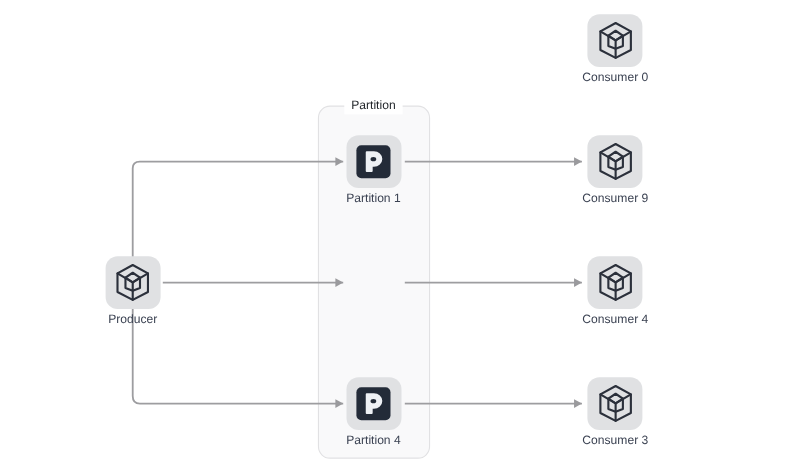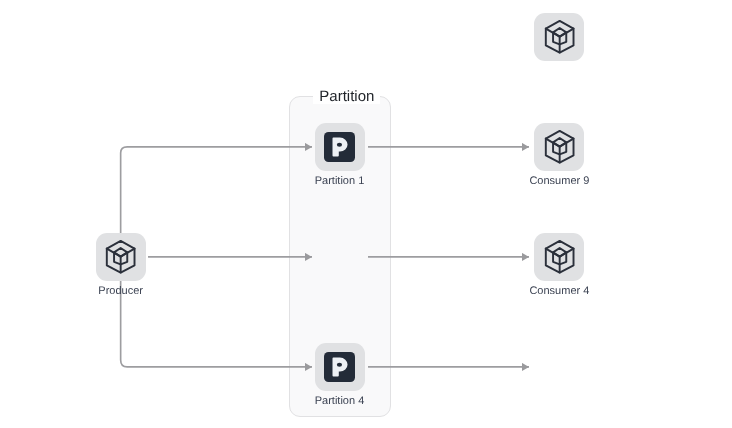--- a/index.html
+++ b/index.html
@@ -6,21 +6,21 @@
   html,body{margin:0;padding:0;}
   body{width:732px;height:428px;background:#ffffff;font-family:"Liberation Sans",sans-serif;overflow:hidden;-webkit-font-smoothing:antialiased;text-rendering:geometricPrecision;}
   #stage{position:relative;width:732px;height:428px;}
   .edges{position:absolute;left:0;top:0;width:732px;height:428px;z-index:3;}
   .node{position:absolute;width:50px;z-index:5;}
   .label-wrap{position:absolute;left:-40px;width:130px;text-align:center;}
   .chip{width:50px;height:48px;border-radius:11px;background:#e0e1e3;display:flex;align-items:center;justify-content:center;}
   .label{font-size:11px;line-height:13px;color:#3b4252;white-space:nowrap;text-align:center;}
   .psquare{width:31px;height:30px;border-radius:4.5px;background:#232b38;display:flex;align-items:center;justify-content:center;position:relative;left:0.4px;top:-0.4px;}
   .group{position:absolute;z-index:1;border:1px solid #e1e1e3;border-radius:11px;background:#f9f9fa;}
-  .group-title{position:absolute;z-index:4;font-size:15px;line-height:15px;color:#1f2328;background:#ffffff;padding:0 6px;white-space:nowrap;}
+  .group-title{position:absolute;z-index:4;font-size:11px;line-height:15px;color:#1f2328;background:#ffffff;padding:0 6px;white-space:nowrap;}
 </style>
 </head>
 <body>
 
 <svg width="0" height="0" style="position:absolute" aria-hidden="true">
   <defs>
     <g id="cube-geom" fill="none" stroke="#2b303b" stroke-width="1.45" stroke-linejoin="round" stroke-linecap="round">
       <path d="M12 0.22 L22.39 5.92 L22.39 18.6 L12 23.93 L1.61 18.6 L1.61 5.92 Z"></path>
       <path d="M1.61 5.92 L12 12 L22.39 5.92"></path>
       <path d="M12 12 L12 23.93"></path>
@@ -88,20 +88,23 @@
         <div class="label">Partition 4</div>
       </div>
   </div>
 
   <div class="node" style="left:534.4px;top:12.7px;">
     <div class="chip">
       <svg width="37.33" height="37.33" viewBox="-2 -2 28 28">
           <use href="#cube-geom"></use>
         </svg>
     </div>
+    <div class="label-wrap" style="top:52px;">
+        <div class="label">Consumer 0</div>
+      </div>
   </div>
 
   <div class="node" style="left:534.4px;top:122.7px;">
     <div class="chip">
       <svg width="37.33" height="37.33" viewBox="-2 -2 28 28">
           <use href="#cube-geom"></use>
         </svg>
     </div>
     <div class="label-wrap" style="top:52px;">
         <div class="label">Consumer 9</div>
@@ -112,14 +115,24 @@
     <div class="chip">
       <svg width="37.33" height="37.33" viewBox="-2 -2 28 28">
           <use href="#cube-geom"></use>
         </svg>
     </div>
     <div class="label-wrap" style="top:52px;">
         <div class="label">Consumer 4</div>
       </div>
   </div>
 
+  <div class="node" style="left:534.4px;top:342.7px;">
+    <div class="chip">
+      <svg width="37.33" height="37.33" viewBox="-2 -2 28 28">
+          <use href="#cube-geom"></use>
+        </svg>
+    </div>
+    <div class="label-wrap" style="top:52px;">
+        <div class="label">Consumer 3</div>
+      </div>
+  </div>
 
 </div>
 
 </body></html>

